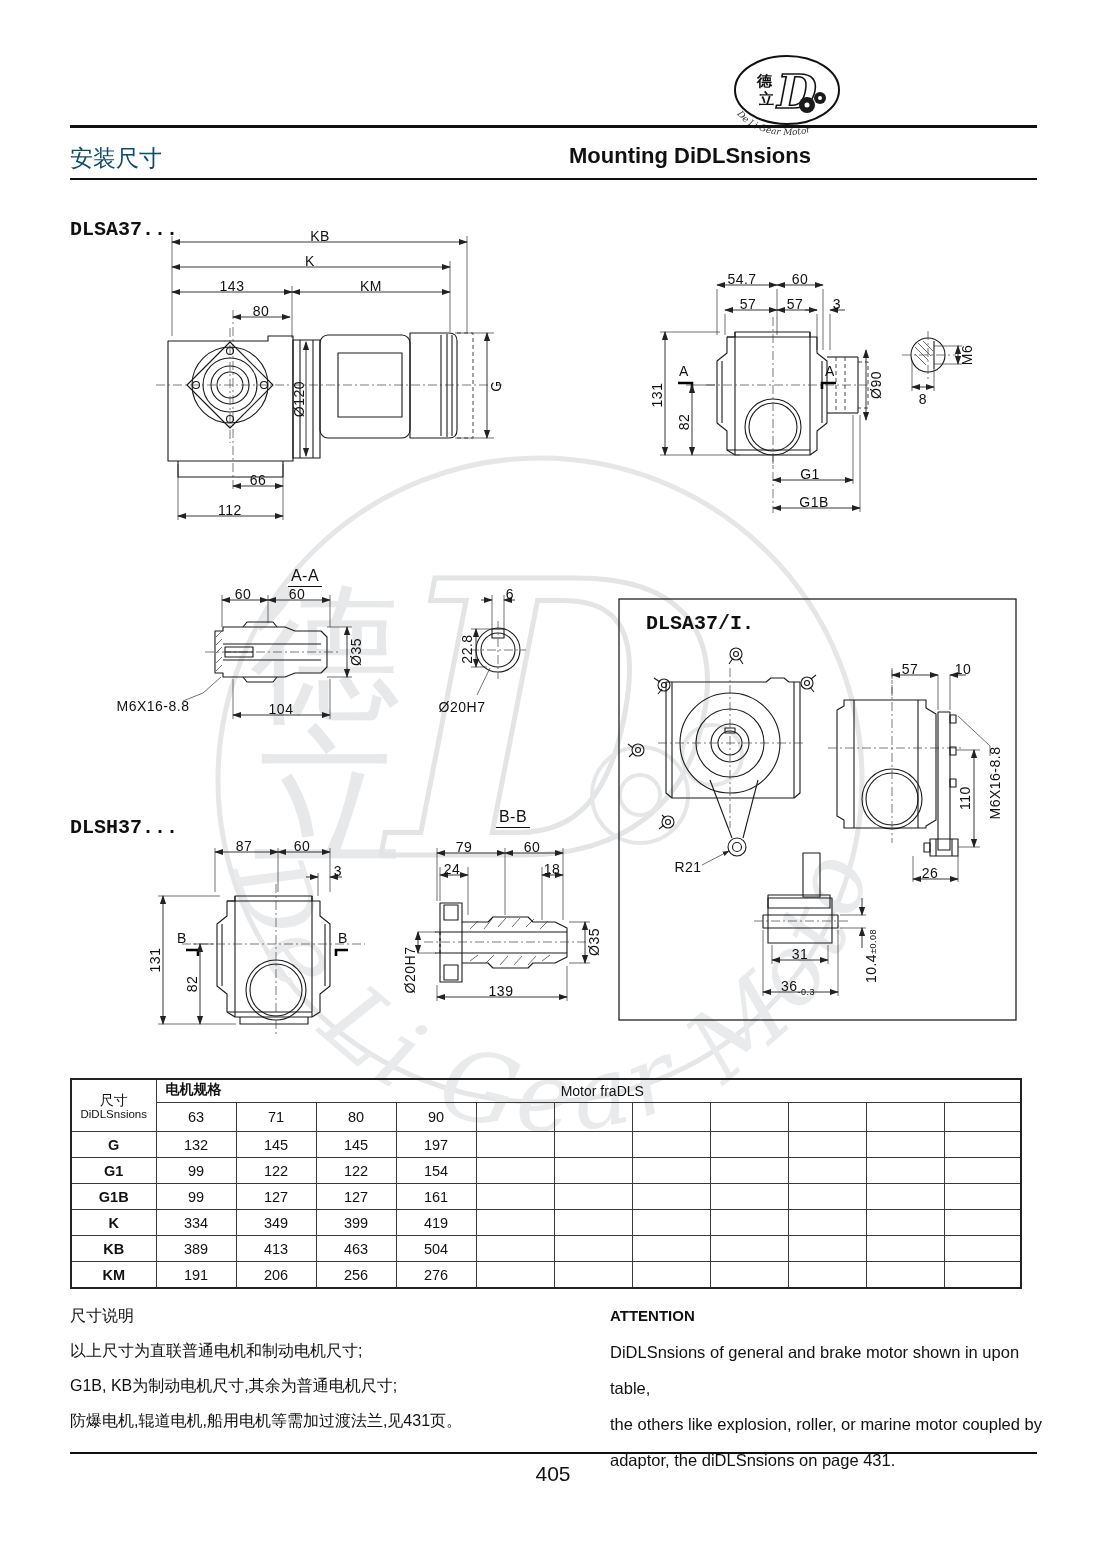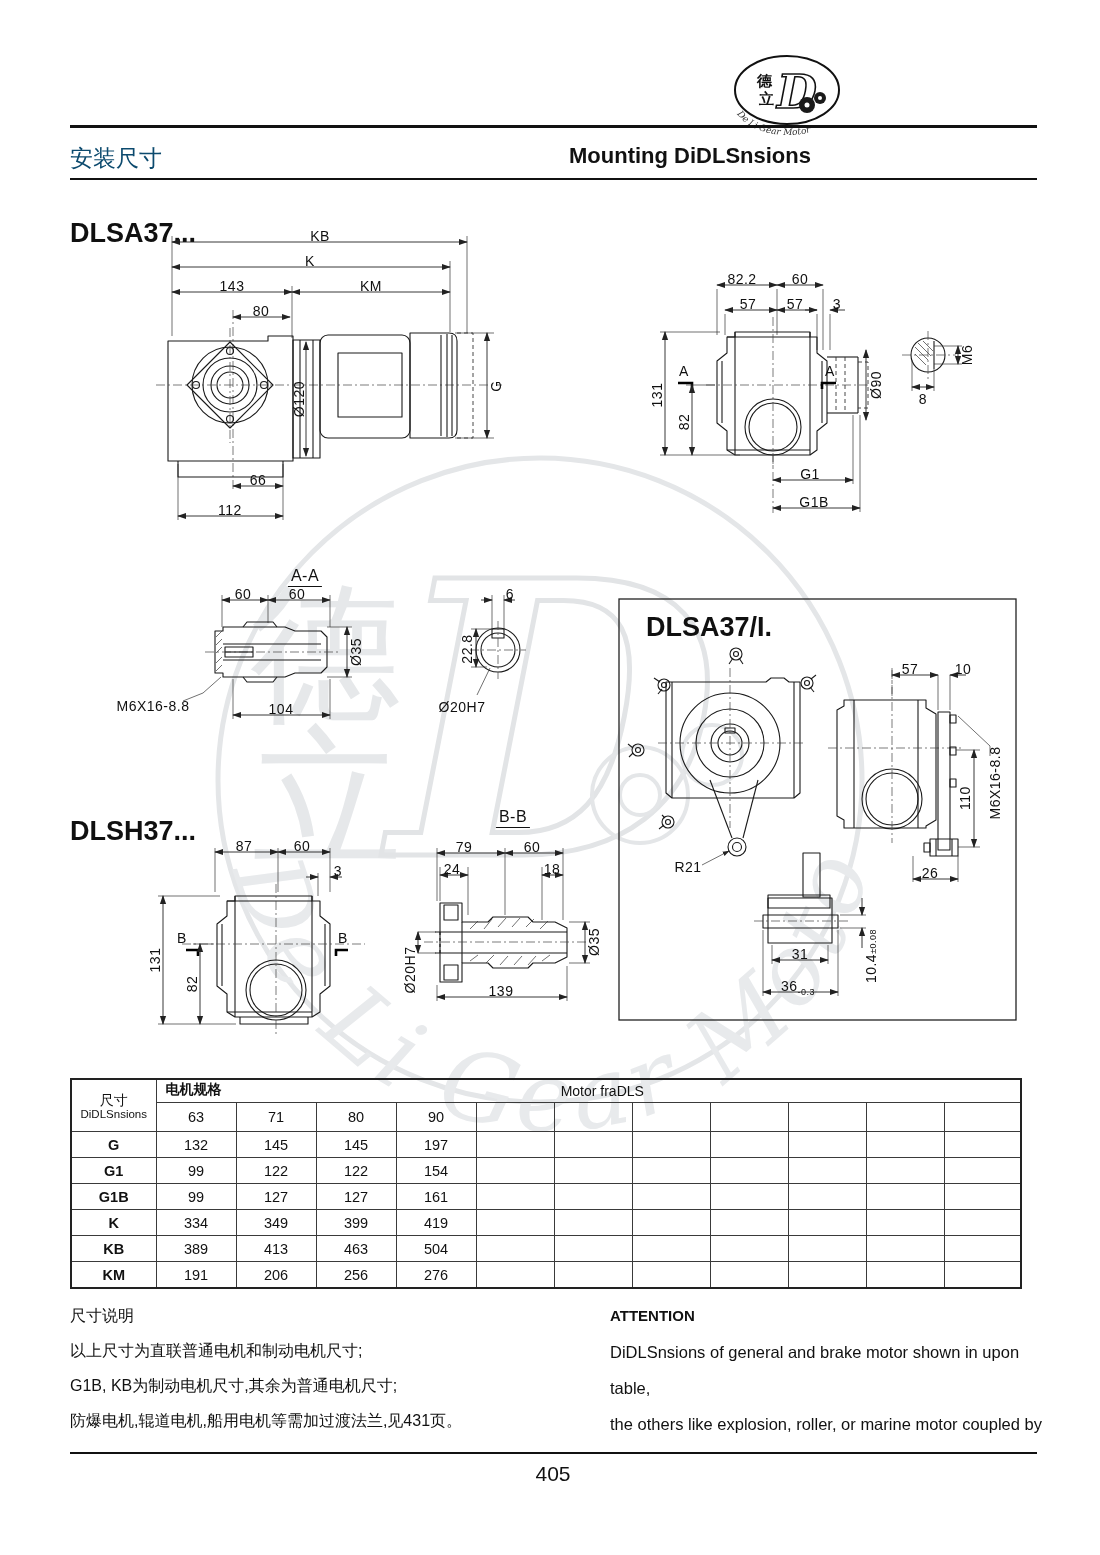--- a/index.html
+++ b/index.html
@@ -4,21 +4,21 @@
 <style>
   html,body{margin:0;padding:0;background:#888;}
   #page{position:relative;width:1100px;height:1555px;background:#ffffff;margin:0 auto;
         font-family:"Liberation Sans",sans-serif;color:#111;overflow:hidden;}
   .abs{position:absolute;}
   .rule{position:absolute;background:#111;}
   
   .dl{position:absolute;font-size:14px;color:#101010;transform:translate(-50%,0);
       white-space:nowrap;letter-spacing:.5px;}
   .dl.rot{transform:translate(-50%,-50%) rotate(-90deg);}
-  .dl.big{font-size:27px;font-weight:bold;transform:none;letter-spacing:0;}
+  .dl.big{font-size:20px;font-weight:bold;transform:none;letter-spacing:0;font-family:Liberation Mono, monospace;}
   .dl.sec{font-size:16px;transform:translate(-50%,0);border-bottom:1.5px solid #111;padding:0 3px 1px;}
   .dl .tol{font-size:9px;}
   .dl sub{font-size:9px;}
   svg{display:block;}
   svg .ln{stroke:#1a1a1a;stroke-width:1.1;fill:none;stroke-linejoin:round;}
   svg .thin{stroke:#333;stroke-width:.7;fill:none;}
   svg .dim{stroke:#222;stroke-width:.9;fill:none;}
   svg .cl{stroke:#444;stroke-width:.7;fill:none;stroke-dasharray:9 3 2 3;}
   svg .dash{stroke:#333;stroke-width:.9;fill:none;stroke-dasharray:4 3;}
   svg .thk{stroke:#000;stroke-width:2.6;fill:none;}
@@ -224,21 +224,21 @@
       </g>
       <line class="cl" x1="262" y1="90" x2="316" y2="90"></line>
       <line class="cl" x1="288" y1="66" x2="288" y2="114"></line>
       <line class="thin" x1="272" y1="95" x2="272" y2="126"></line>
       <line class="thin" x1="294" y1="104" x2="294" y2="126"></line>
       <line class="dim" x1="272" y1="122" x2="294" y2="122" marker-start="url(#m2)" marker-end="url(#m2)"></line>
       <line class="thin" x1="294" y1="81" x2="322" y2="81"></line>
       <line class="thin" x1="294" y1="99" x2="322" y2="99"></line>
       <line class="dim" x1="318" y1="81" x2="318" y2="99" marker-start="url(#m2)" marker-end="url(#m2)"></line>
     </svg>
-    <span class="dl" style="left:102px;top:6px;">82.2</span>
+    <span class="dl" style="left:102px;top:6px;">54.7</span>
     <span class="dl" style="left:160px;top:6px;">60</span>
     <span class="dl" style="left:108px;top:31px;">57</span>
     <span class="dl" style="left:155px;top:31px;">57</span>
     <span class="dl" style="left:197px;top:31px;">3</span>
     <span class="dl rot" style="left:17px;top:130px;">131</span>
     <span class="dl rot" style="left:44px;top:157px;">82</span>
     <span class="dl" style="left:44px;top:98px;">A</span>
     <span class="dl" style="left:190px;top:98px;">A</span>
     <span class="dl rot" style="left:236px;top:120px;">Ø90</span>
     <span class="dl" style="left:283px;top:126px;">8</span>
@@ -663,18 +663,19 @@
   <div class="notes-zh">
     <div>尺寸说明</div>
     <div>以上尺寸为直联普通电机和制动电机尺寸;</div>
     <div>G1B, KB为制动电机尺寸,其余为普通电机尺寸;</div>
     <div>防爆电机,辊道电机,船用电机等需加过渡法兰,见431页。</div>
   </div>
   <div class="notes-en">
     <div class="t">ATTENTION</div>
     <div>DiDLSnsions of general and brake motor shown in upon table,</div>
     <div>the others like explosion, roller, or marine motor coupled by</div>
+    <div>adaptor, the diDLSnsions on page 431.</div>
   </div>
 
   <div class="rule" style="left:70px;top:1452px;width:967px;height:1.5px;"></div>
   <span class="pageno">405</span>
 
 </div>
 
 </body></html>

